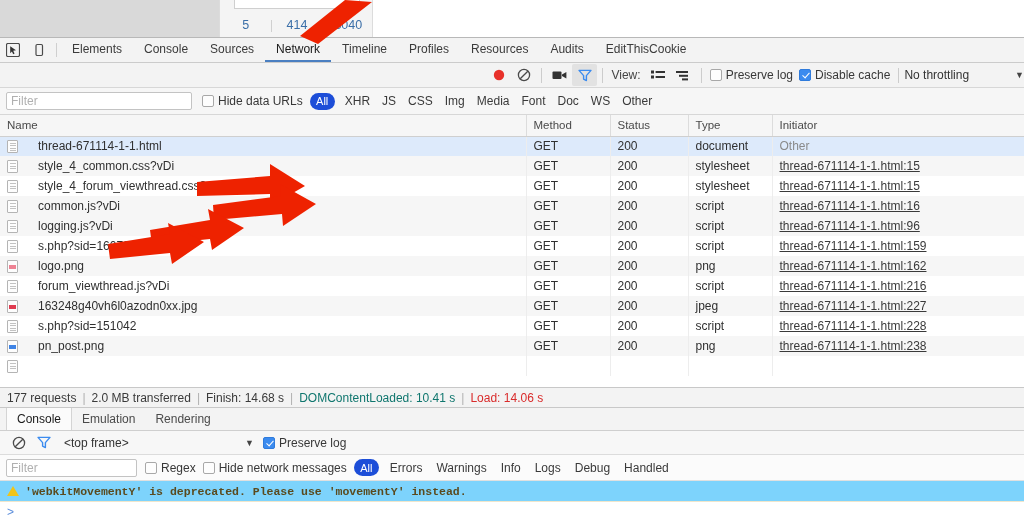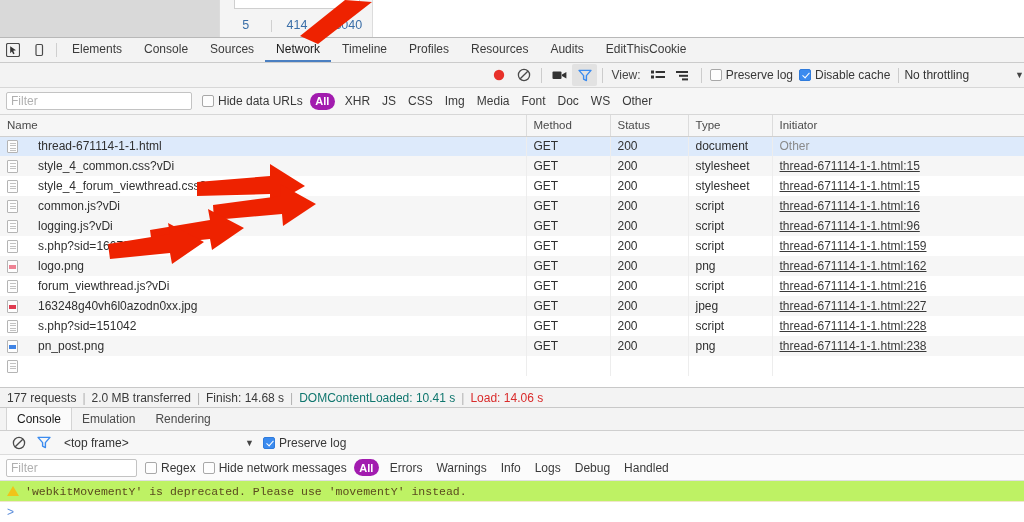--- a/index.html
+++ b/index.html
@@ -107,24 +107,23 @@
     border-bottom: 1px solid #d7d7d7;
     display: flex; align-items: center; padding-left: 6px;
   }
   .filter-input {
     width: 186px; height: 18px; border: 1px solid #c3c3c3; background: #fff;
     border-radius: 2px; font-size: 12px; color: #333; padding: 0 4px;
     font-family: "Liberation Sans", sans-serif;
   }
   .filter-input::placeholder { color: #b0b0b0; }
   .pill {
-    width: 25px; height: 17px; border-radius: 9px; background: #a21caf; color: #fff;
+    width: 25px; height: 17px; border-radius: 9px; background: #1d4ed8; color: #fff;
     font-size: 11px; display: flex; align-items: center; justify-content: center;
     margin: 0 4px;
-    font-weight: bold;
   }
   .typefilter { font-size: 12px; color: #3a3a3a; padding: 0 6px; }
 
   
   .netwrap { position: relative; height: 272px; overflow: hidden; background: #fff; }
   table.net { width: 1024px; border-collapse: collapse; table-layout: fixed; }
   table.net th {
     height: 21px; font-weight: normal; font-size: 11.5px; color: #4a4a4a;
     text-align: left; background: #f6f6f6; border-bottom: 1px solid #cfcfcf;
     border-right: 1px solid #dcdcdc; padding: 0 0 0 7px; vertical-align: middle;
@@ -190,23 +189,23 @@
     display: flex; align-items: center; padding-left: 6px;
   }
   .drawer-filter-input {
     width: 131px; height: 18px; border: 1px solid #c3c3c3; background: #fff;
     border-radius: 2px; font-size: 12px; padding: 0 4px;
     font-family: "Liberation Sans", sans-serif;
   }
   .drawer-filter-input::placeholder { color: #b0b0b0; }
   .loglevel { font-size: 12px; color: #3a3a3a; padding: 0 7px; }
   .console-msg {
-    height: 21px; background: #bef264; border-bottom: 1px solid #f0e6cc;
+    height: 21px; background: #7dd3fc; border-bottom: 1px solid #f0e6cc;
     display: flex; align-items: center; gap: 6px; padding-left: 7px;
-    font-family: "Liberation Mono", monospace; font-size: 11.5px; color: #5a4a1e;
+    font-family: "Liberation Mono", monospace; font-size: 11.5px; color: #5a4a1e; font-weight: bold;
   }
   .warn-tri { width: 0; height: 0; border-left: 6px solid transparent;
     border-right: 6px solid transparent; border-bottom: 10px solid #f0c419; position: relative; }
   .prompt-row { height: 20px; display: flex; align-items: center; padding-left: 7px; }
   .prompt-car { color: #5b8ddb; font-size: 12px; }
 
   
   .arrows { position: absolute; left: 0; top: 0; width: 1024px; height: 522px; pointer-events: none; }
 </style>
 </head>

